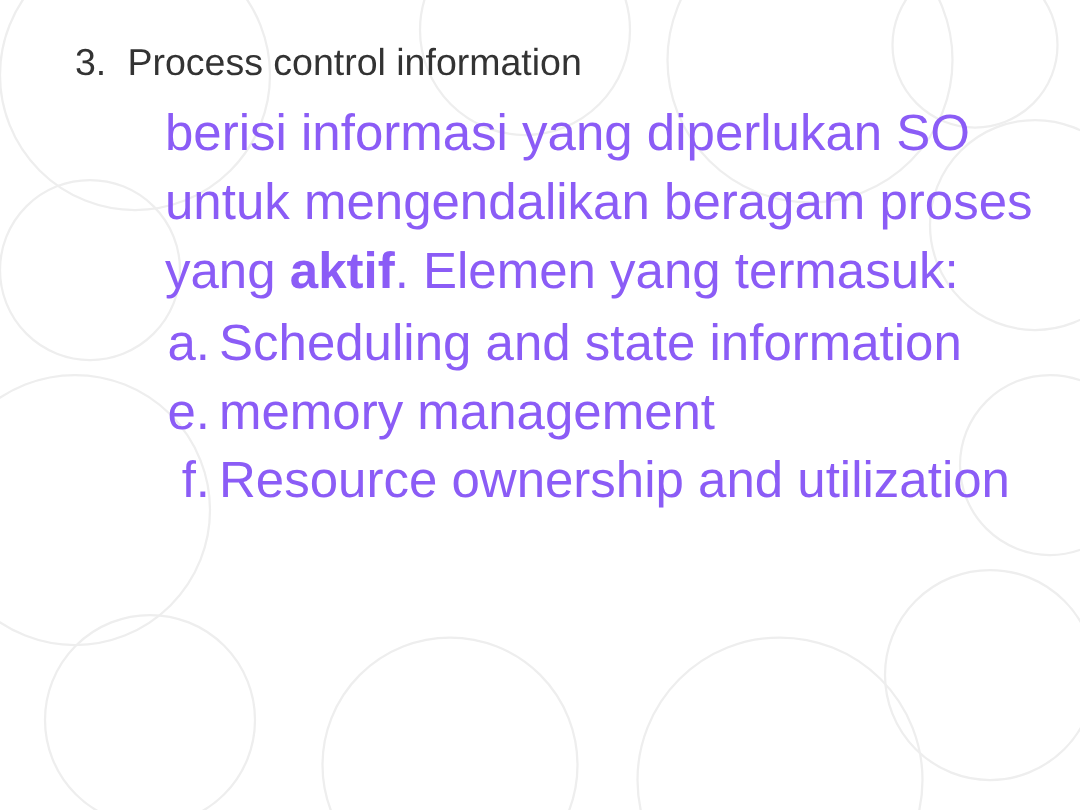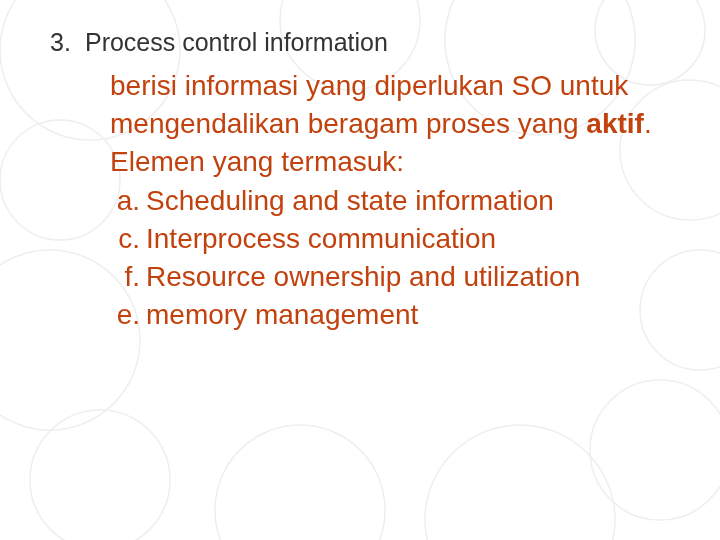--- a/index.html
+++ b/index.html
@@ -33,22 +33,22 @@
     font-size: 25px;
     color: #333333;
     margin: 0 0 10px 0;
   }
   .heading .num {
     display: inline-block;
     width: 28px;
   }
   .body {
     margin-left: 60px;
-    font-size: 28px;
-    color: #c2410c;
+    font-size: 34px;
+    color: #8b5cf6;
     line-height: 1.35;
   }
   .body .aktif {
     font-weight: bold;
   }
   .sublist {
     margin-top: 2px;
   }
   .sublist .row {
     white-space: nowrap;
@@ -80,18 +80,17 @@
 
 <div class="content">
   <div class="heading">
     <span class="num">3.</span>
     <span>Process control information</span>
   </div>
   <div class="body">
     <span>berisi informasi yang diperlukan SO untuk mengendalikan beragam proses yang </span><span class="aktif">aktif</span><span>. Elemen yang termasuk:</span>
     <div class="sublist">
       <div class="row"><span class="lbl">a.</span><span>Scheduling and state information</span></div>
-      <div class="row"><span class="lbl">c.</span><span>Interprocess communication</span></div>
+      <div class="row"><span class="lbl">e.</span><span>memory management</span></div>
       <div class="row"><span class="lbl">f.</span><span>Resource ownership and utilization</span></div>
-      <div class="row"><span class="lbl">e.</span><span>memory management</span></div>
     </div>
   </div>
 </div>
 
 </body></html>

